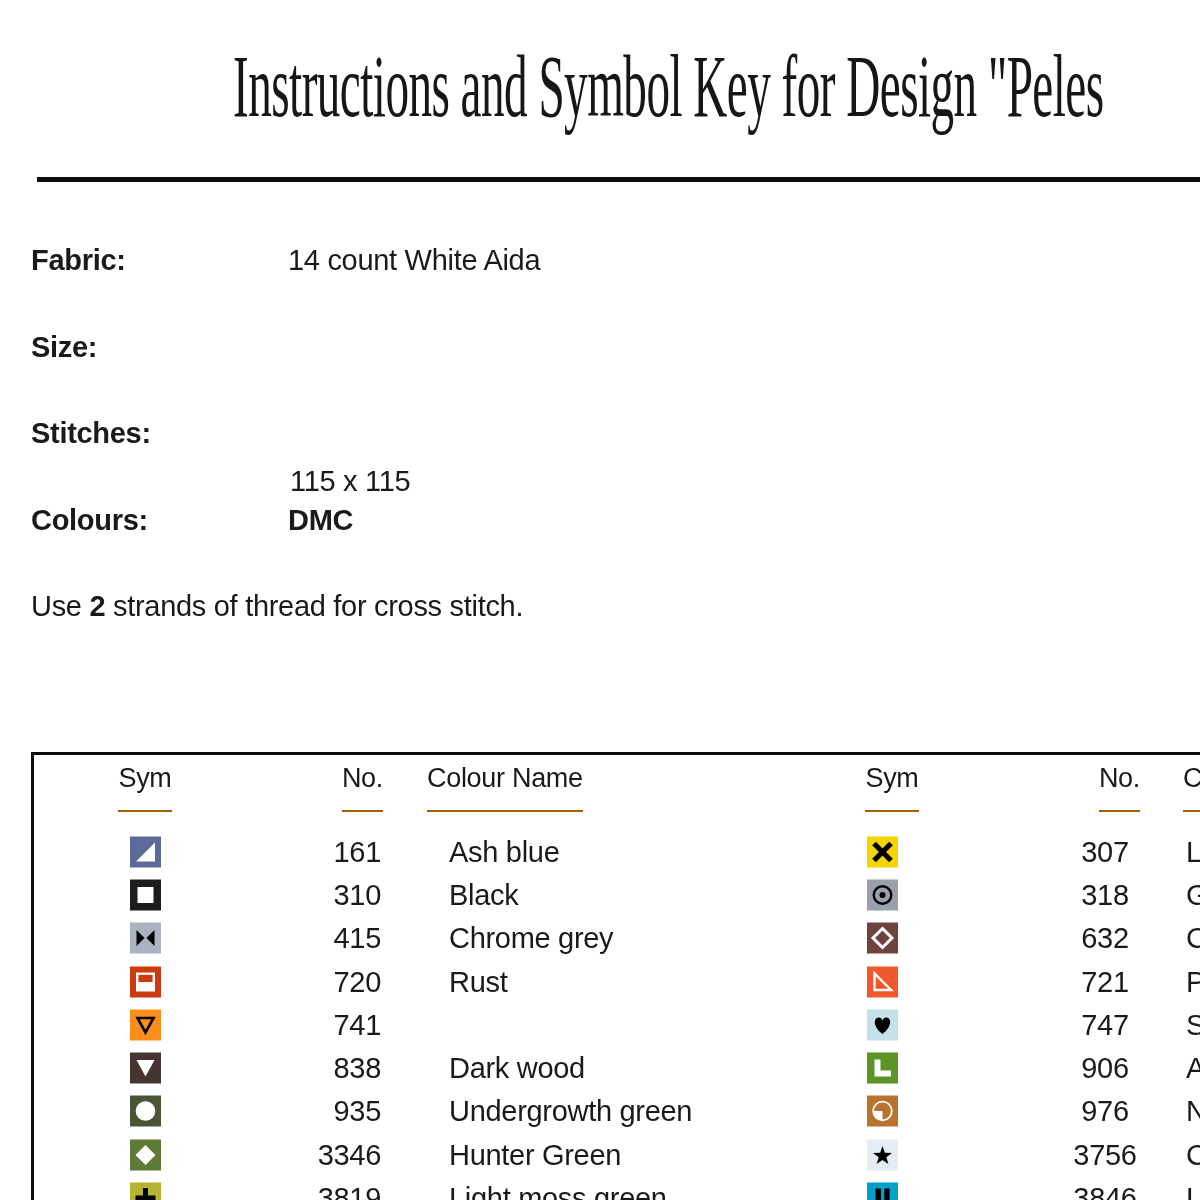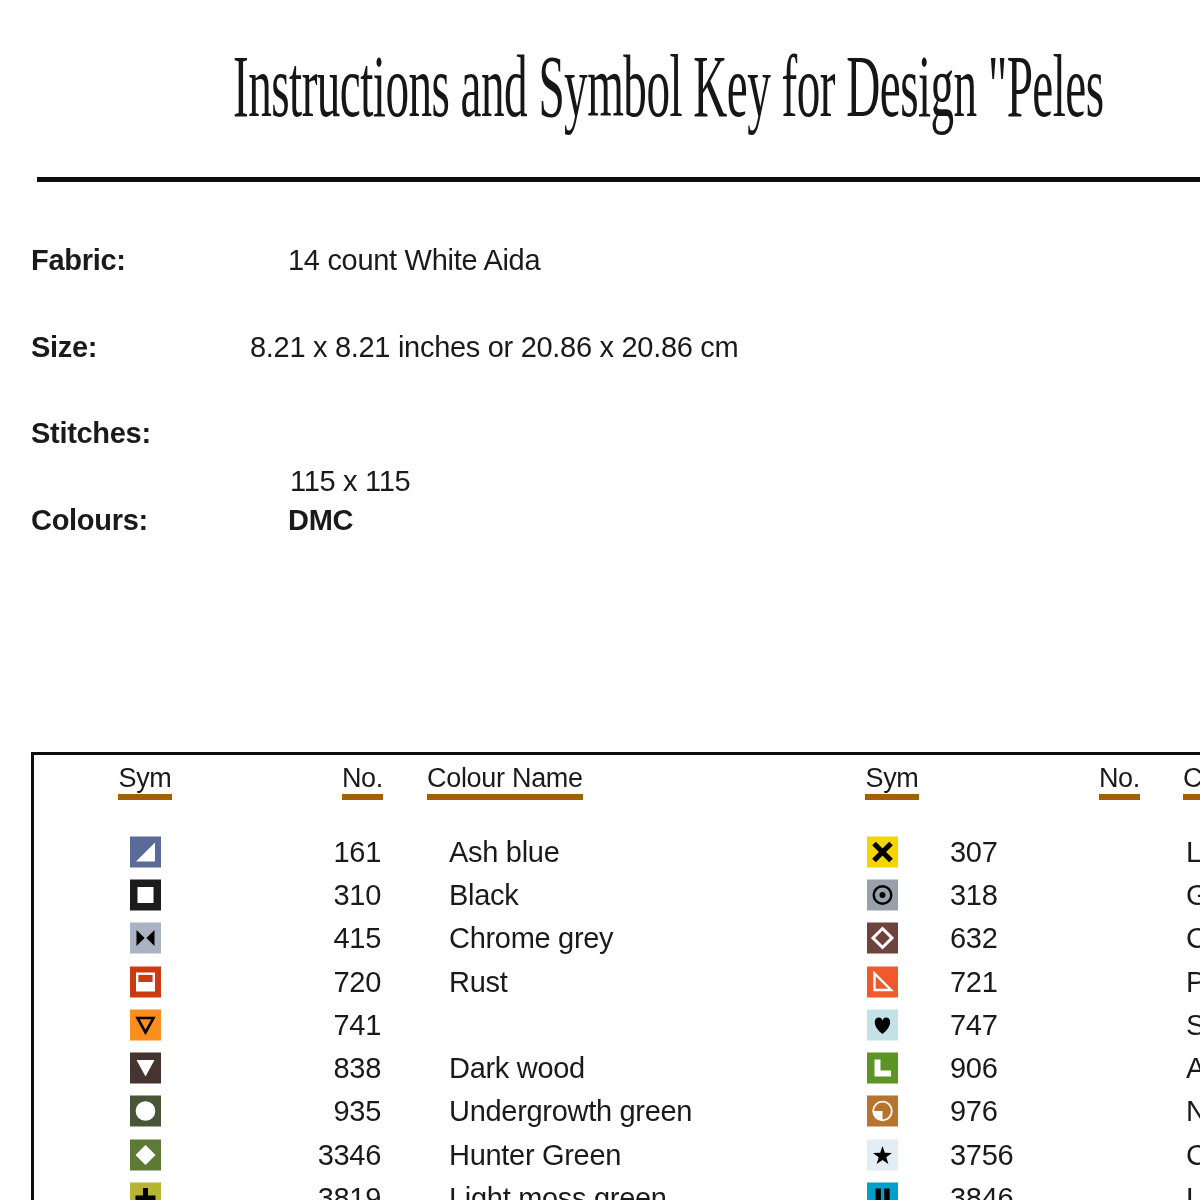--- a/index.html
+++ b/index.html
@@ -65,22 +65,22 @@
     box-sizing: border-box;
   }
   .kheader {
     position: absolute; top: 8px;
     font-size: 27px; line-height: 30px;
     letter-spacing: -0.3px;
     white-space: nowrap;
   }
   .kheader > span {
     display: inline-block;
-    border-bottom: 6px solid #a16207;
-    padding-bottom: 1px;
+    border-bottom: 2px solid #a16207;
+    padding-bottom: 17px;
   }
   .h-sym-l  { left: 81px;  width: 60px;  text-align: center; }
   .h-no-l   { left: 249px; width: 100px; text-align: right; }
   .h-name-l { left: 393px; }
   .h-sym-r  { left: 828px; width: 60px;  text-align: center; }
   .h-no-r   { left: 1006px; width: 100px; text-align: right; }
   .h-name-r { left: 1149px; }
   .krows { position: absolute; left: 0; top: 75px; width: 100%; }
   .krow  { position: relative; height: 43.3px; width: 100%; }
   .ksym {
@@ -93,52 +93,54 @@
     position: absolute; top: 50%;
     transform: translateY(-50%);
     font-size: 29px; line-height: 31px;
     letter-spacing: -0.3px;
     white-space: nowrap;
   }
   .rows-left  .ksym  { left: 96px; }
   .rows-left  .kno   { left: 180px; width: 167px; text-align: right; }
   .rows-left  .kname { left: 415px; }
   .rows-right .ksym  { left: 833px; }
-  .rows-right .kno   { left: 916px; width: 142px; text-align: left; }
+  .rows-right .kno   { left: 1000px; width: 142px; text-align: center; }
   .rows-right .kname { left: 1152px; }
 </style>
 </head>
 <body>
 
 <div class="page">
 
   <h1 class="title">Instructions and Symbol Key for Design "Peles</h1>
 
   <div class="divider"></div>
 
   <div class="iline" style="top:243px">
     <span class="ilabel">Fabric:</span>
     <span class="ival v-fabric">14 count White Aida</span>
   </div>
 
   <div class="iline" style="top:330px">
     <span class="ilabel">Size:</span>
-    <span class="ival v-size">8.21 x 8.21 inches or 20.86 x 20.86 cm</span>
   </div>
 
   <div class="iline" style="top:416px">
     <span class="ilabel">Stitches:</span>
     <span class="ival v-stitches">115 x 115</span>
   </div>
 
   <div class="iline" style="top:503px">
     <span class="ilabel">Colours:</span>
     <span class="ival v-colours">DMC</span>
   </div>
 
+  <div class="note" style="top:589px">
+    <span>Use </span><b>2</b><span> strands of thread for cross stitch.</span>
+  </div>
 
 
   <div class="key-table">
     <div class="kheader h-sym-l"><span>Sym</span></div>
     <div class="kheader h-no-l"><span>No.</span></div>
     <div class="kheader h-name-l"><span>Colour Name</span></div>
     <div class="kheader h-sym-r"><span>Sym</span></div>
     <div class="kheader h-no-r"><span>No.</span></div>
     <div class="kheader h-name-r"><span>Colour Name</span></div>
 

